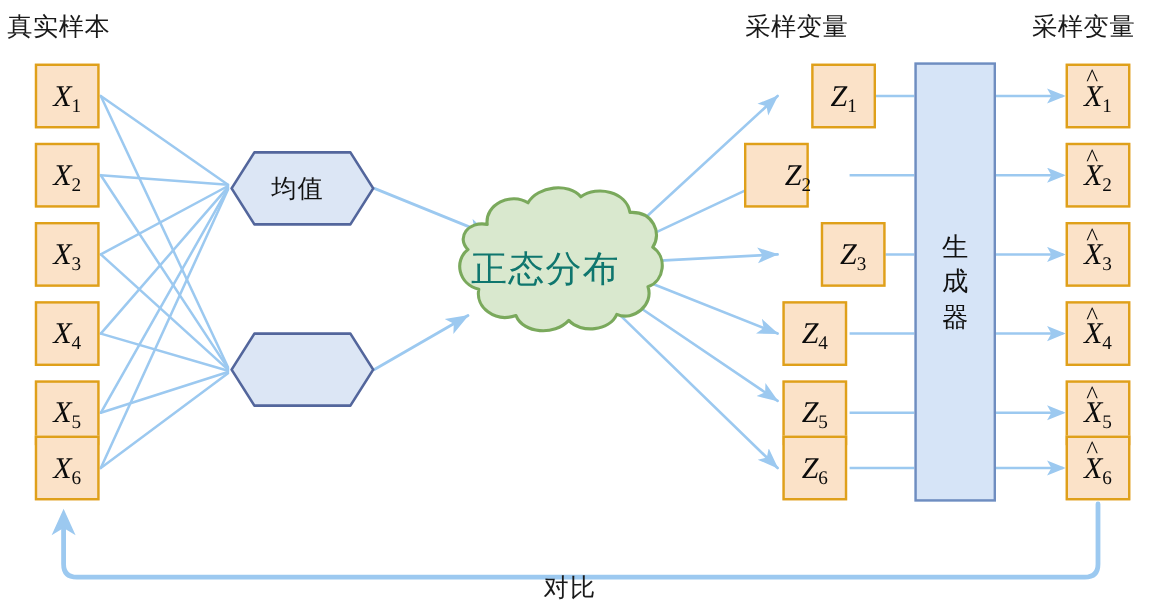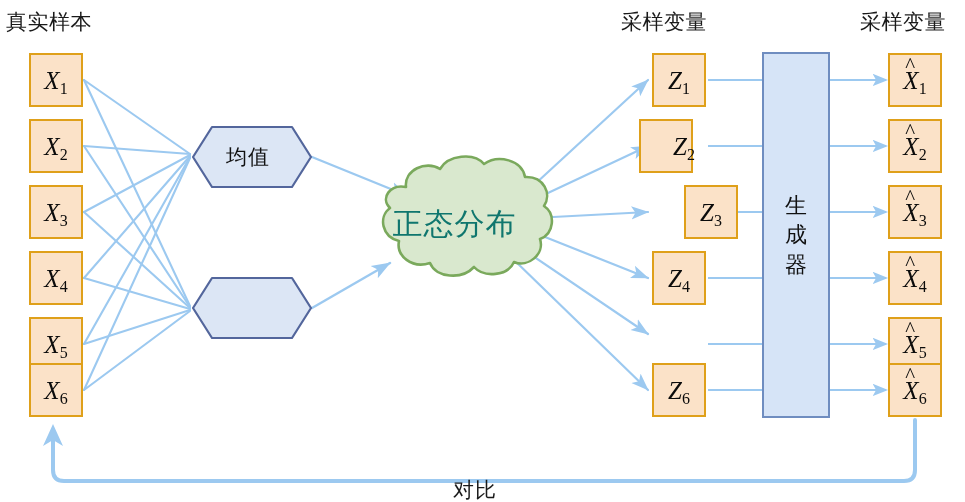--- a/index.html
+++ b/index.html
@@ -260,31 +260,34 @@
   </div>
 
   <div class="hexnode" style="left:193px; top:127px;">
     <div class="hexlabel">均值</div>
   </div>
 
   <div class="cloudnode">
     <div class="cloudlabel">正态分布</div>
   </div>
 
-  <div class="node-box" style="left:652px; top:53px;">
+  <div class="node-box" style="left:676px; top:53px;">
     <span class="math"><span class="base">Z</span><span class="sub">1</span></span>
   </div>
-  <div class="node-box" style="left:639px; top:119px;padding-left:36px;">
+  <div class="node-box" style="left:620px; top:119px;padding-left:36px;">
     <span class="math"><span class="base">Z</span><span class="sub">2</span></span>
   </div>
   <div class="node-box" style="left:652px; top:185px;margin-left:32px;">
     <span class="math"><span class="base">Z</span><span class="sub">3</span></span>
   </div>
   <div class="node-box" style="left:652px; top:251px;">
     <span class="math"><span class="base">Z</span><span class="sub">4</span></span>
+  </div>
+  <div class="node-box" style="left:652px; top:317px;">
+    <span class="math"><span class="base">Z</span><span class="sub">5</span></span>
   </div>
   <div class="node-box" style="left:652px; top:363px;">
     <span class="math"><span class="base">Z</span><span class="sub">6</span></span>
   </div>
 
   <div class="gen-box">
     <div class="vtext">
       <div>生</div>
       <div>成</div>
       <div>器</div>

